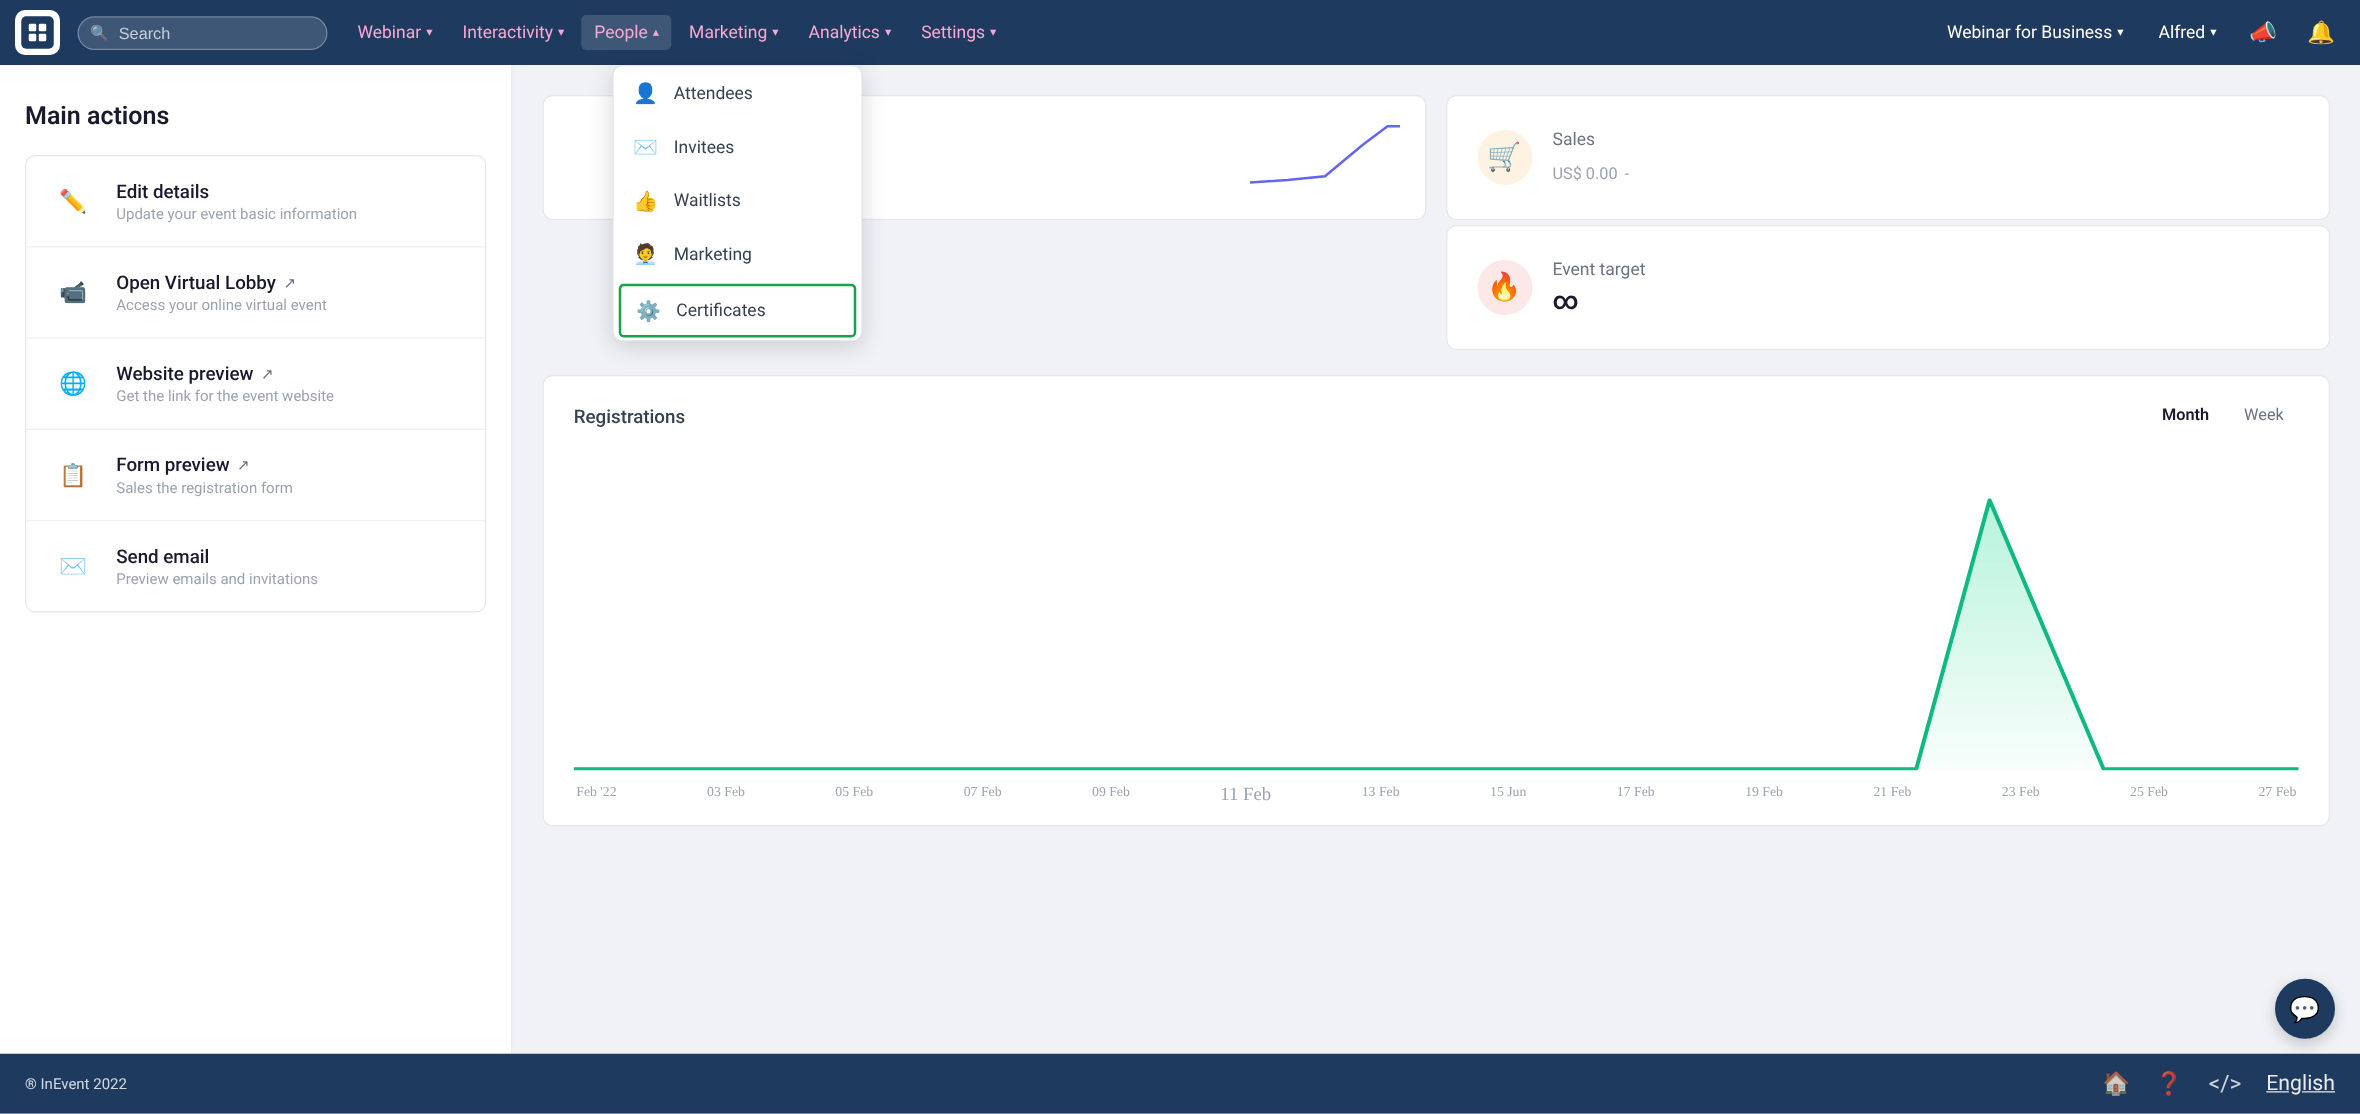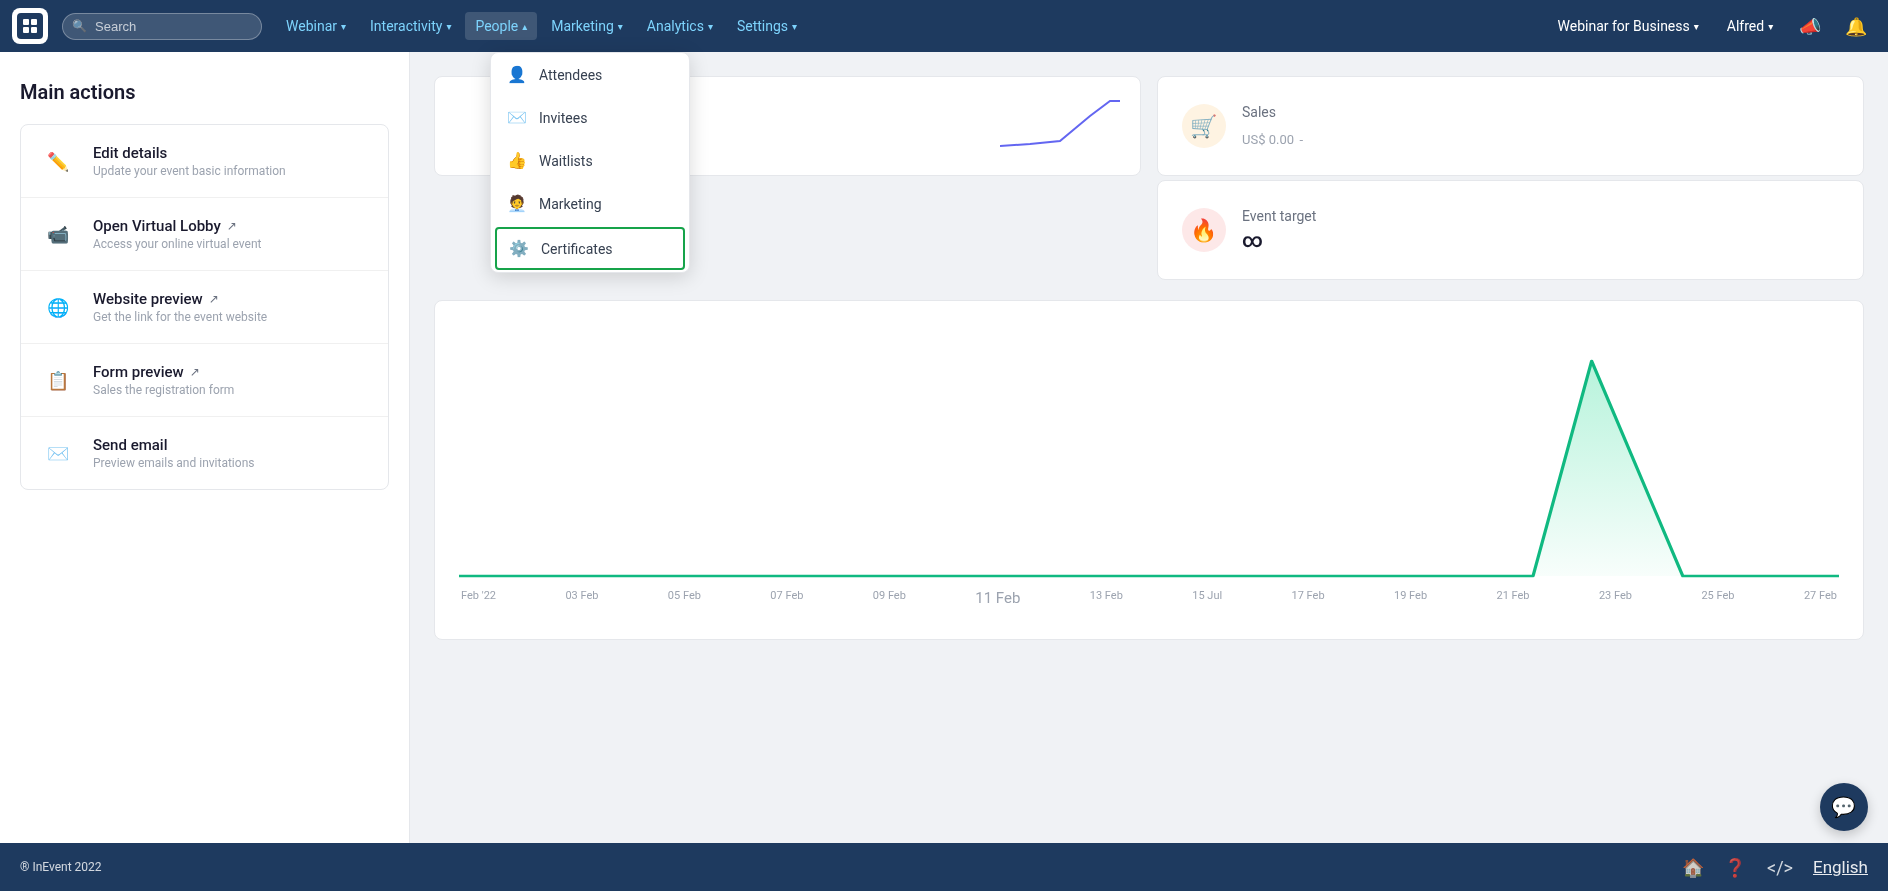--- a/index.html
+++ b/index.html
@@ -55,21 +55,21 @@
       pointer-events: none;
     }
     .search-box::placeholder { color: rgba(255,255,255,0.7); }
     .nav-items {
       display: flex;
       align-items: center;
       gap: 4px;
       margin-left: 8px;
     }
     .nav-item {
-      color: #7dd3fc;
+      color: #f9a8d4;
       font-size: 14px;
       padding: 6px 10px;
       border-radius: 4px;
       cursor: pointer;
       display: flex;
       align-items: center;
       gap: 4px;
       white-space: nowrap;
     }
     .nav-item.active { background: rgba(255,255,255,0.15); }
@@ -507,45 +507,52 @@
           🔥
         </div>
         <div class="stat-content">
           <div class="stat-label">Event target</div>
           <div class="stat-value infinity">∞</div>
         </div>
       </div>
     </div>
 
     <div class="chart-card">
+      <div class="chart-header">
+        <span class="chart-title">Registrations</span>
+        <div class="chart-tabs">
+          <div class="chart-tab active">Month</div>
+          <div class="chart-tab">Week</div>
+        </div>
+      </div>
 
       <div class="chart-area">
         <svg width="100%" height="260" viewBox="0 0 1060 260" preserveAspectRatio="none" xmlns="http://www.w3.org/2000/svg">
           <defs>
             <linearGradient id="chartGrad" x1="0" y1="0" x2="0" y2="1">
               <stop offset="0%" stop-color="#6ee7b7" stop-opacity="0.5"></stop>
               <stop offset="100%" stop-color="#6ee7b7" stop-opacity="0.05"></stop>
             </linearGradient>
           </defs>
 
           <path d="M 0,255 L 0,255 L 75,255 L 150,255 L 225,255 L 300,255 L 375,255 L 450,255 L 525,255 L 600,255 L 675,255 L 750,255 L 825,255 L 870,40 L 940,255 L 1060,255 Z" fill="url(#chartGrad)"></path>
 
           <polyline points="0,255 75,255 150,255 225,255 300,255 375,255 450,255 525,255 600,255 675,255 750,255 825,255 870,40 940,255 1060,255" stroke="#10b981" stroke-width="2.5" fill="none" stroke-linejoin="round"></polyline>
         </svg>
 
         
-        <div style="display: flex; justify-content: space-between; margin-top: 4px; padding: 0 2px;">
+        <div style="display: flex; justify-content: space-between; margin-top: 4px; padding: 0 2px; font-family: Liberation Serif, serif;">
           <span style="font-size:11px;color:#9ca3af;">Feb '22</span>
           <span style="font-size:11px;color:#9ca3af;">03 Feb</span>
           <span style="font-size:11px;color:#9ca3af;">05 Feb</span>
           <span style="font-size:11px;color:#9ca3af;">07 Feb</span>
           <span style="font-size:11px;color:#9ca3af;">09 Feb</span>
           <span style="font-size:15px;color:#9ca3af;">11 Feb</span>
           <span style="font-size:11px;color:#9ca3af;">13 Feb</span>
-          <span style="font-size:11px;color:#9ca3af;">15 Jul</span>
+          <span style="font-size:11px;color:#9ca3af;">15 Jun</span>
           <span style="font-size:11px;color:#9ca3af;">17 Feb</span>
           <span style="font-size:11px;color:#9ca3af;">19 Feb</span>
           <span style="font-size:11px;color:#9ca3af;">21 Feb</span>
           <span style="font-size:11px;color:#9ca3af;">23 Feb</span>
           <span style="font-size:11px;color:#9ca3af;">25 Feb</span>
           <span style="font-size:11px;color:#9ca3af;">27 Feb</span>
         </div>
       </div>
     </div>
 

